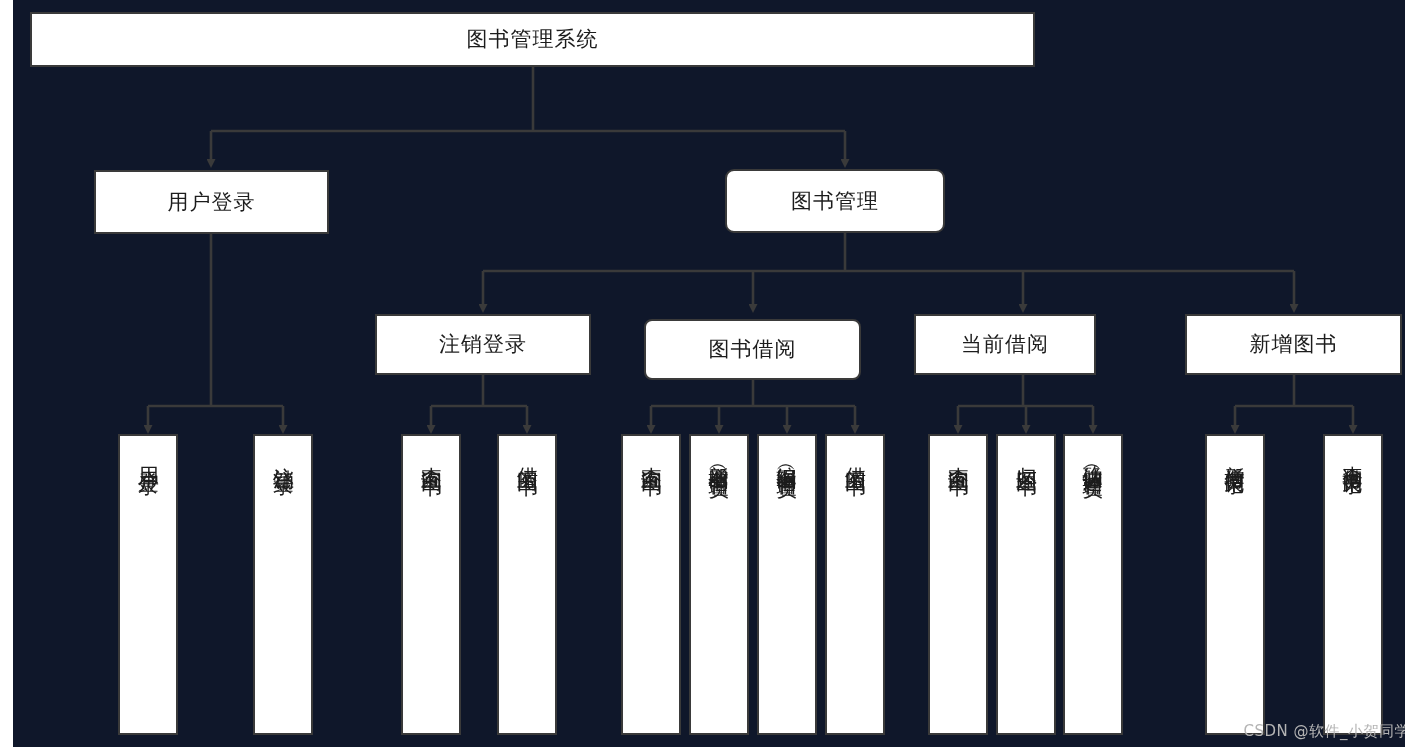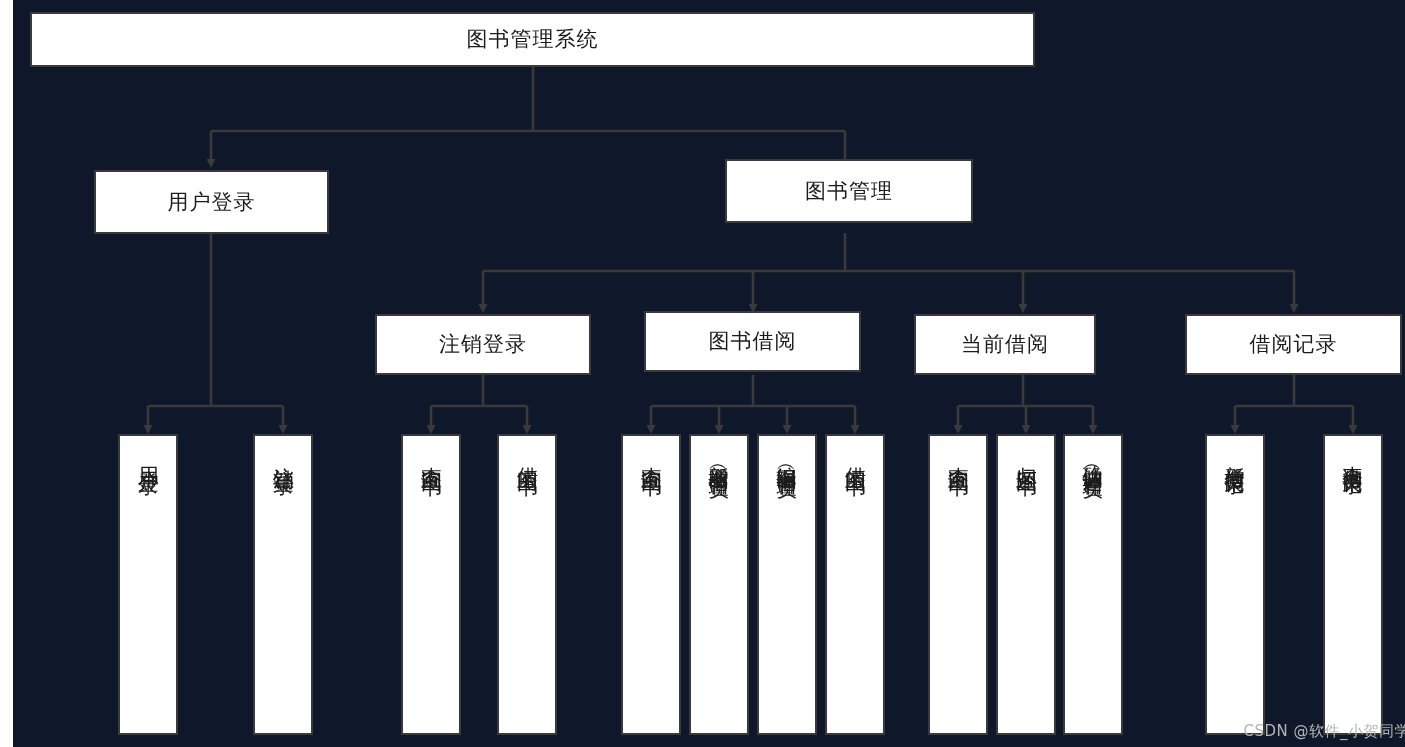--- a/index.html
+++ b/index.html
@@ -124,35 +124,35 @@
     </g>
   </svg>
 
   <div class="node horiz" style="left:17px; top:12px; width:1005px; height:55px;">
     <span class="node-label">图书管理系统</span>
   </div>
 
   <div class="node horiz" style="left:81px; top:170px; width:235px; height:64px;">
     <span class="node-label">用户登录</span>
   </div>
-  <div class="node horiz" style="left:712px; top:159px; width:248px; height:64px;">
+  <div class="node horiz" style="left:712px; top:169px; width:220px; height:64px;border-radius:9px;">
     <span class="node-label">图书管理</span>
   </div>
 
   <div class="node horiz" style="left:362px; top:314px; width:216px; height:61px;">
     <span class="node-label">注销登录</span>
   </div>
-  <div class="node horiz" style="left:631px; top:311px; width:217px; height:61px;">
+  <div class="node horiz" style="left:631px; top:319px; width:217px; height:61px;border-radius:8px;">
     <span class="node-label">图书借阅</span>
   </div>
   <div class="node horiz" style="left:901px; top:314px; width:182px; height:61px;">
     <span class="node-label">当前借阅</span>
   </div>
   <div class="node horiz" style="left:1172px; top:314px; width:217px; height:61px;">
-    <span class="node-label">借阅记录</span>
+    <span class="node-label">新增图书</span>
   </div>
 
   <div class="node vert" style="left:105px; top:434px; width:60px; height:301px;">
     <span class="node-label">用户登录</span>
   </div>
   <div class="node vert" style="left:240px; top:434px; width:60px; height:301px;">
     <span class="node-label">注销登录</span>
   </div>
 
   <div class="node vert" style="left:388px; top:434px; width:60px; height:301px;">

